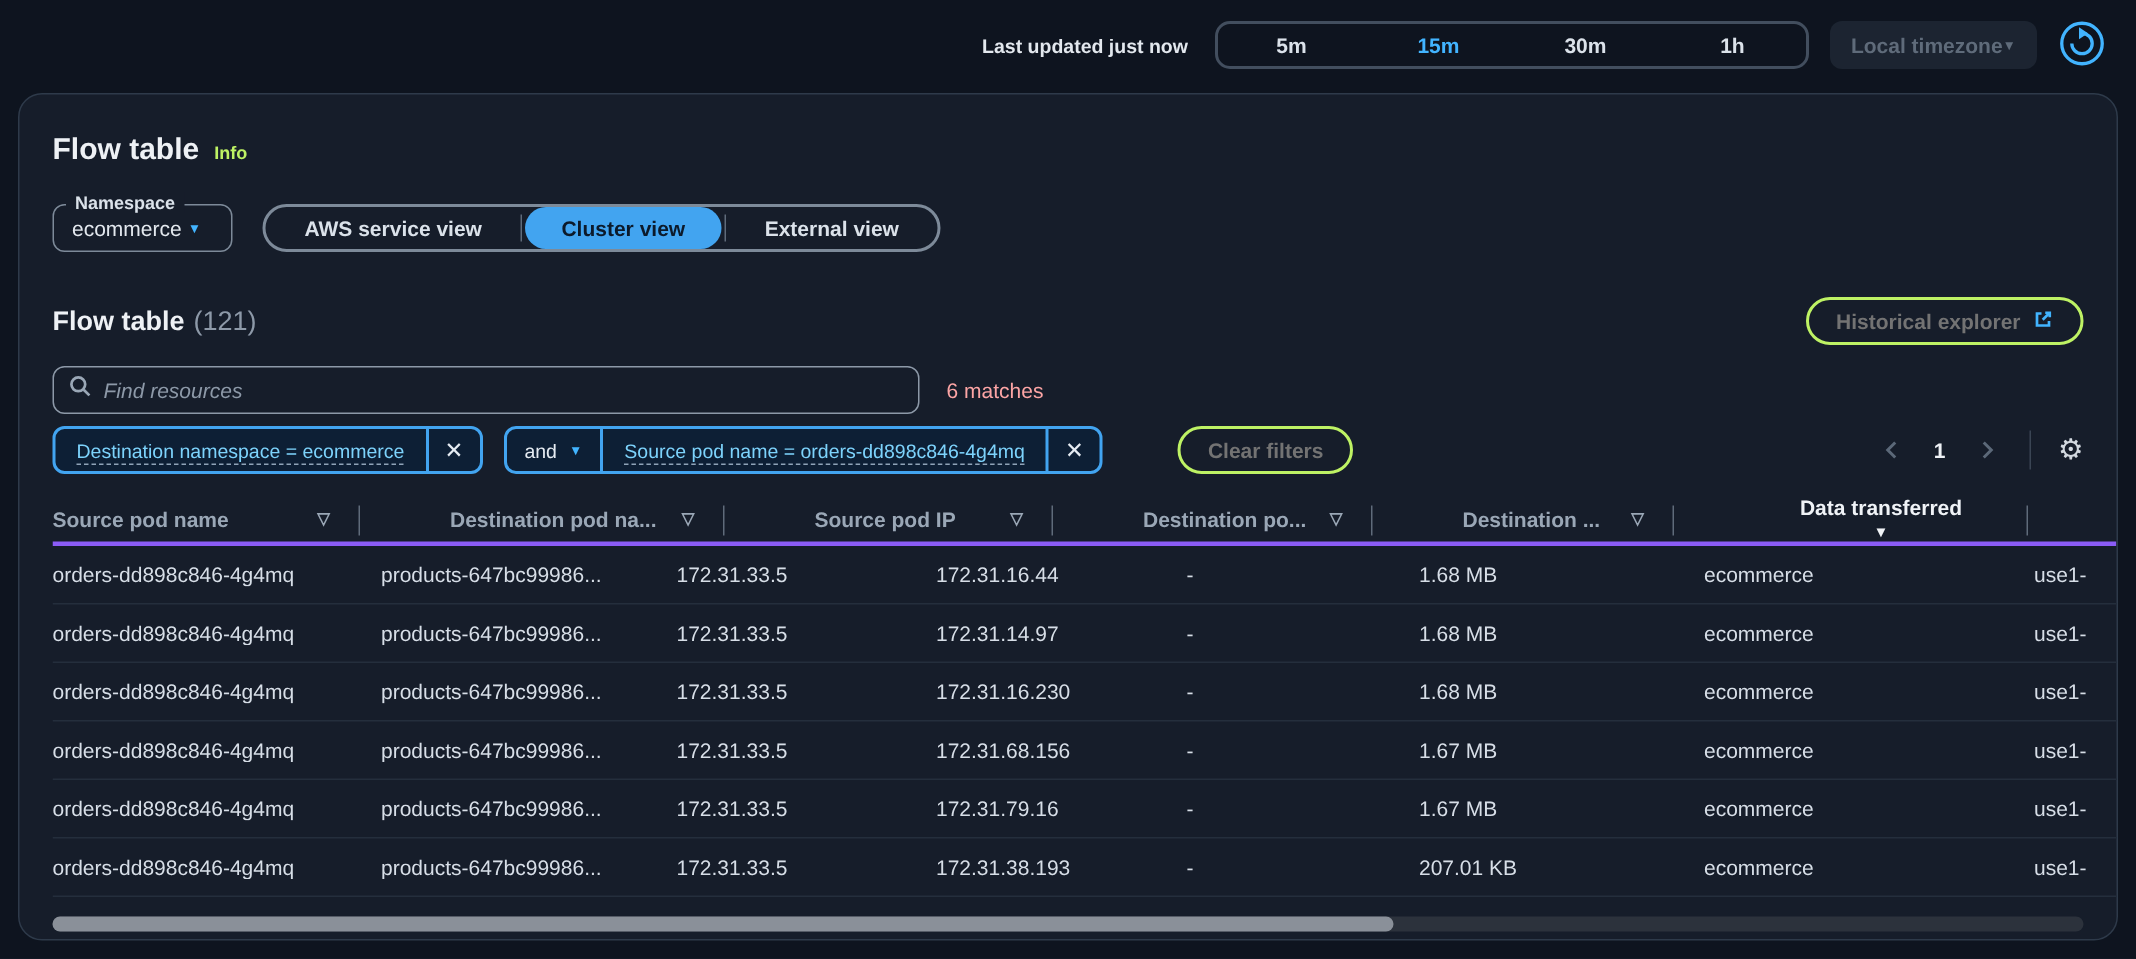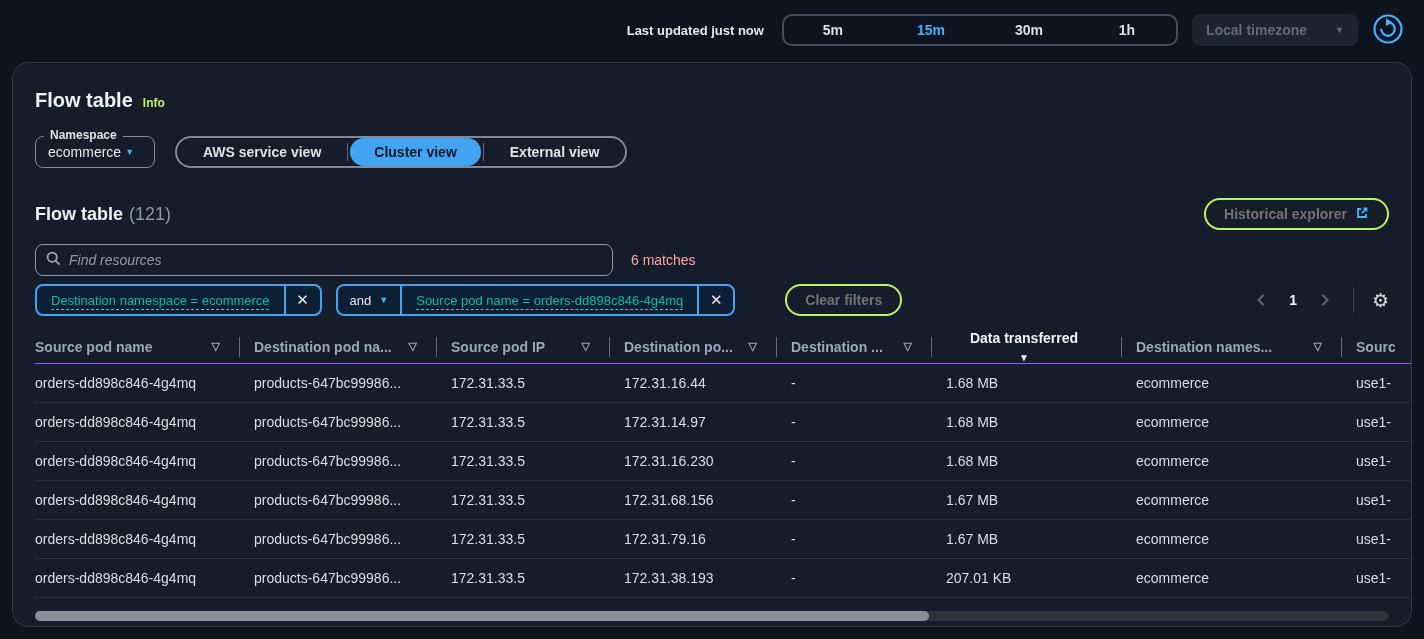--- a/index.html
+++ b/index.html
@@ -27,21 +27,21 @@
     background: transparent;
   }
   .time-opt {
     flex: 1; background: none; border: none; cursor: pointer;
     font-family: inherit; font-size: 14px; font-weight: bold; color: #dbe2ea;
   }
   .time-opt.selected { color: #42b4ff; }
   .tz-btn {
     height: 32px; padding: 0 14px; border: none; border-radius: 8px;
     background: #1c2431; color: #5f6b7a; font-family: inherit;
-    font-size: 14px; font-weight: bold; display: flex; align-items: center; gap: 28px;
+    font-size: 14px; font-weight: bold; display: flex; align-items: center; gap: 0;
     cursor: default;
   }
   .caret { font-size: 9px; line-height: 1; }
   .caret.gray { color: #5f6b7a; }
   .caret.blue { color: #42b4ff; }
   .refresh-btn { background: none; border: none; cursor: pointer; display: flex; align-items: center; }
   
   .panel {
     margin: 2px 12px 0 12px;
     height: 565px;
@@ -100,21 +100,21 @@
   }
   .search-box input::placeholder { font-style: italic; color: #8d99a8; }
   .matches { font-size: 14px; color: #fca5a5; }
   .filter-row { margin: 8px 22px 0 22px; display: flex; align-items: center; }
   .chip {
     height: 32px; border: 2px solid #42a4f0; border-radius: 8px;
     background: #0d1f35; display: flex; align-items: center;
     margin-right: 14px;
   }
   .chip-text {
-    padding: 0 14px; font-size: 13px; color: #14b8a6; white-space: nowrap;
+    padding: 0 14px; font-size: 13px; color: #7dd3fc; white-space: nowrap;
     text-decoration: underline; text-decoration-style: dashed;
     text-decoration-color: #8fa3b8; text-underline-offset: 4px; text-decoration-thickness: 1px;
   }
   .chip-op { padding: 0 12px; display: flex; align-items: center; gap: 8px; font-size: 13px; color: #e6ecf3; cursor: pointer; }
   .chip-sep { width: 2px; align-self: stretch; background: #42a4f0; }
   .chip-close {
     width: 34px; align-self: stretch; background: none; border: none;
     color: #e6ecf3; font-size: 15px; cursor: pointer; display: flex;
     align-items: center; justify-content: center;
   }
@@ -124,21 +124,21 @@
   .page-num { font-size: 14px; font-weight: bold; color: #eef1f5; padding: 0 8px; }
   .tools-divider { width: 1px; height: 26px; background: #3a4554; margin: 0 8px; }
   .gear-btn { background: none; border: none; cursor: pointer; color: #d3d9e0; font-size: 19px; line-height: 1; }
   
   .table-wrap { margin: 14px 0 0 22px; width: calc(100% - 22px); overflow: hidden; }
   .tr {
     display: grid;
     grid-template-columns: 219px 197px 173px 167px 155px 190px 220px 1fr;
     align-items: center;
   }
-  .thead { height: 34px; border-bottom: 1px solid #8b5cf6; }
+  .thead { height: 34px; border-bottom: 3px solid #8b5cf6; gap: 46px; }
   .th {
     position: relative; height: 100%;
     display: flex; align-items: center; justify-content: space-between;
     padding-right: 34px; overflow: hidden; white-space: nowrap;
     font-size: 14px; font-weight: bold; color: #9aa7b6;
   }
   .th.sorted { color: #f0f3f7; flex-direction: column; }
   .th .col-divider { position: absolute; right: 14px; top: 7px; width: 1px; height: 20px; background: #5f6b7a; }
   .tri-outline { font-size: 11px; color: #9aa7b6; }
   .tri-filled { font-size: 10px; color: #f0f3f7; }

